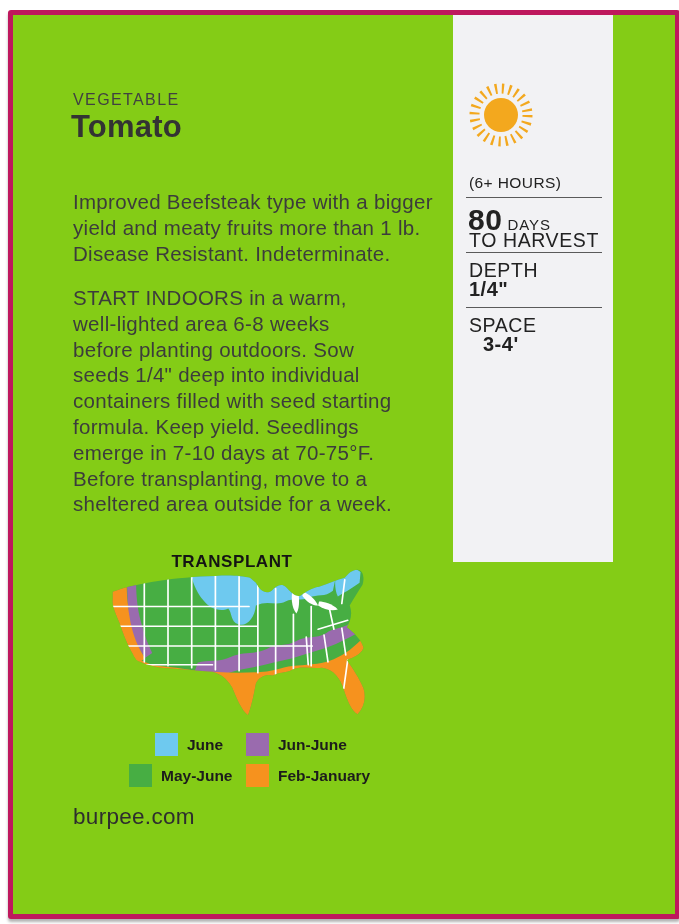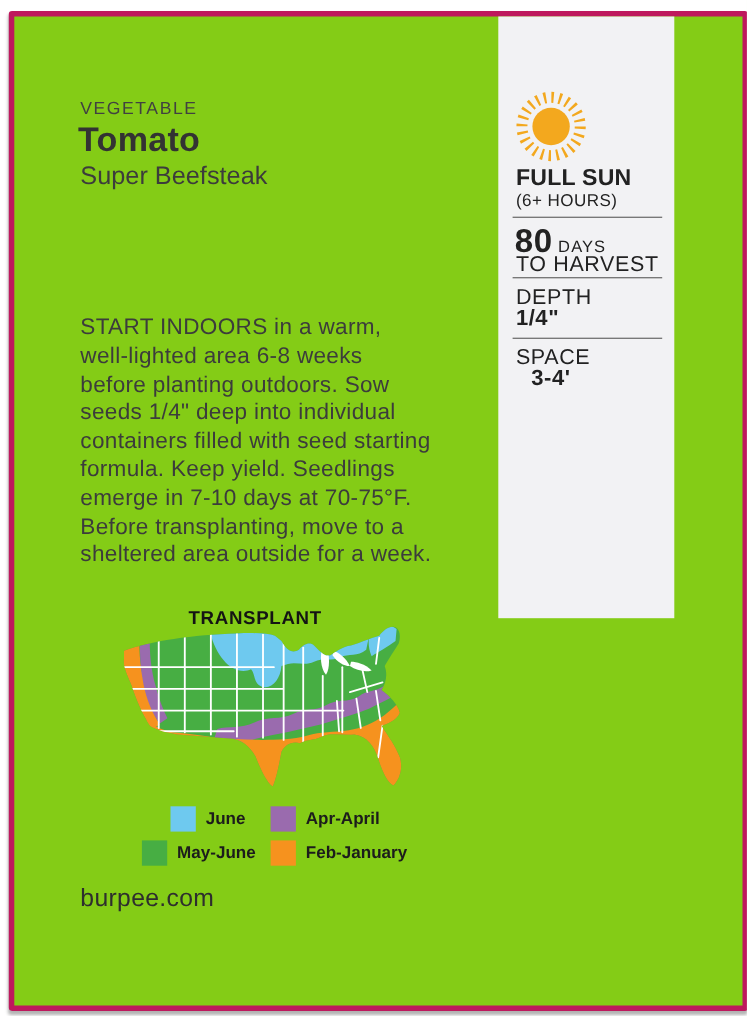--- a/index.html
+++ b/index.html
@@ -43,43 +43,46 @@
   .swatch{width:23px;height:23px;display:inline-block;flex:none;}
   .legend-label{margin-left:9px;font-size:15.5px;font-weight:700;color:#1c1c1c;}
 </style>
 </head>
 <body>
 
 <div class="card">
 
   <div class="abs category">VEGETABLE</div>
   <div class="abs title">Tomato</div>
-  <div class="abs variety">Super Beefsteak</div>
 
+  <div class="abs para desc">
+    <div class="line">Improved Beefsteak type with a bigger</div>
+    <div class="line">yield and meaty fruits more than 1 lb.</div>
+    <div class="line">Disease Resistant. Indeterminate.</div>
+  </div>
 
   <div class="abs para instr">
     <div class="line">START INDOORS in a warm,</div>
     <div class="line">well-lighted area 6-8 weeks</div>
     <div class="line">before planting outdoors. Sow</div>
     <div class="line">seeds 1/4" deep into individual</div>
     <div class="line">containers filled with seed starting</div>
     <div class="line">formula. Keep yield. Seedlings</div>
     <div class="line">emerge in 7-10 days at 70-75°F.</div>
     <div class="line">Before transplanting, move to a</div>
     <div class="line">sheltered area outside for a week.</div>
   </div>
 
   <div class="abs sidebar">
     <div class="abs sun-wrap">
       <svg width="80" height="80" viewBox="-40 -40 80 80">
         <circle r="17" fill="#F3A81E"></circle>
         <circle r="26.5" fill="none" stroke="#F3A81E" stroke-width="10" stroke-dasharray="2.2 4.74"></circle>
       </svg>
     </div>
-    <div class="abs full-sun">FULL SUN</div>
     <div class="abs sun-sub">(6+ HOURS)</div>
 
     <div class="abs rule rule1"></div>
 
     <div class="abs days-row">
       <span class="days-value">80</span><span class="days-unit">DAYS</span>
     </div>
     <div class="abs to-harvest">TO HARVEST</div>
 
     <div class="abs rule rule2"></div>
@@ -170,21 +173,21 @@
   <div class="abs legend-item li-0">
     <span class="swatch" style="background-color: rgb(110, 201, 239);"></span>
     <span class="legend-label">June</span>
   </div>
   <div class="abs legend-item li-1">
     <span class="swatch" style="background-color: rgb(71, 174, 67);"></span>
     <span class="legend-label">May-June</span>
   </div>
   <div class="abs legend-item li-2">
     <span class="swatch" style="background-color: rgb(154, 107, 174);"></span>
-    <span class="legend-label">Apr-April</span>
+    <span class="legend-label">Jun-June</span>
   </div>
   <div class="abs legend-item li-3">
     <span class="swatch" style="background-color: rgb(246, 146, 30);"></span>
     <span class="legend-label">Feb-January</span>
   </div>
 
   <div class="abs website">burpee.com</div>
 
 </div>
 

